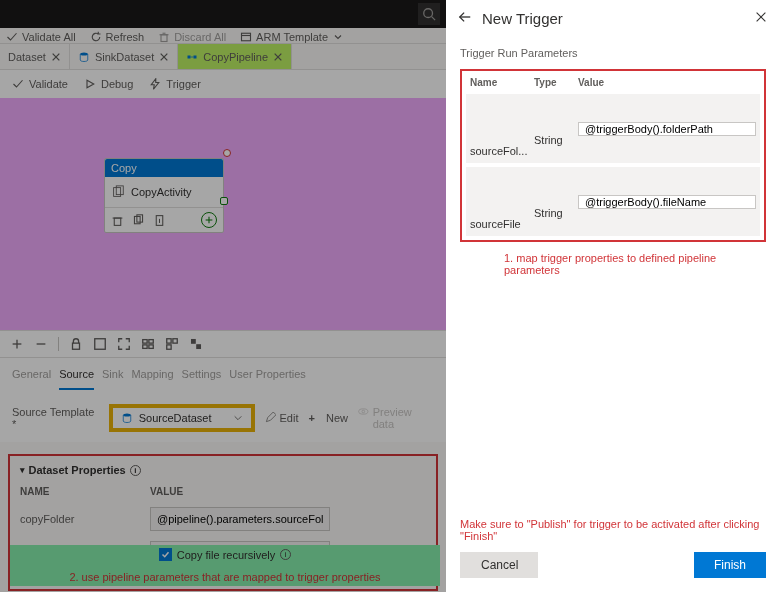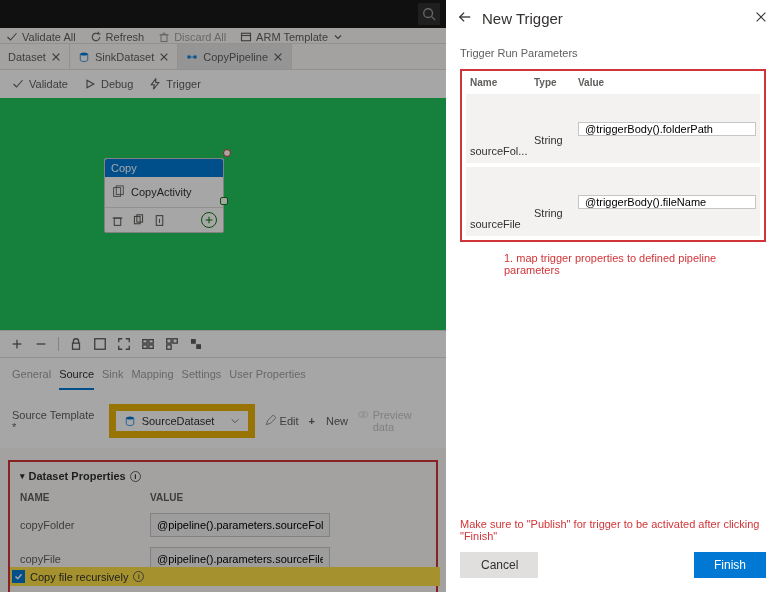--- a/index.html
+++ b/index.html
@@ -13,30 +13,30 @@
   .searchbox svg { width:14px; height:14px; fill:#a19f9d;}
 
   .toolbar { height:16px; display:flex; align-items:flex-end; gap:14px; padding:0 6px; border-bottom:1px solid #e1dfdd; background:#faf9f8;}
   .tbtn { display:flex; align-items:center; gap:4px; font-size:11px; color:#605e5c; cursor:pointer;}
   .tbtn svg { width:12px; height:12px; fill:none; stroke:#605e5c; stroke-width:1.5;}
   .tbtn.discard { color:#a19f9d; }
   .tbtn.discard svg { stroke:#a19f9d;}
 
   .tabs { height:26px; display:flex; align-items:stretch; background:#faf9f8; border-bottom:1px solid #e1dfdd;}
   .tab { display:flex; align-items:center; gap:5px; padding:0 8px; font-size:11px; color:#605e5c; border-right:1px solid #e1dfdd; cursor:pointer;}
-  .tab.active { background:#e5e5e5; }
+  .tab.active { background:#bef264; }
   .tab svg.ticon { width:12px; height:12px; fill:#0078d4;}
   .tab .close { width:10px; height:10px; }
   .tab .close svg { width:10px; height:10px; stroke:#605e5c; stroke-width:1.5; fill:none;}
 
   .pipeline-bar { height:28px; display:flex; align-items:center; gap:16px; padding:0 12px; background:#fff;}
   .pbtn { display:flex; align-items:flex-start; gap:5px; font-size:11px; color:#605e5c; cursor:pointer;}
   .pbtn svg { width:12px; height:12px; fill:none; stroke:#605e5c; stroke-width:1.5;}
 
-  .canvas { position:relative; height:232px; background:#22c55e;}
+  .canvas { position:relative; height:232px; background:#f0abfc;}
   .activity { position:absolute; left:104px; top:60px; width:120px; border:1px solid #c8c6c4; border-radius:2px; background:#fff;}
   .activity .ahead { background:#0078d4; color:#fff; font-size:11px; padding:3px 6px; border-radius:2px 2px 0 0;}
   .activity .abody { padding:8px 6px; display:flex; align-items:center; gap:6px; font-size:11px;}
   .activity .afoot { display:flex; gap:8px; padding:4px 6px; border-top:1px solid #e1dfdd; align-items:center;}
   .activity .afoot svg { width:13px; height:13px; fill:none; stroke:#605e5c; stroke-width:1.3;}
   .activity .afoot .add { margin-left:auto; width:16px; height:16px; border-radius:50%; border:1px solid #107c10; display:flex; align-items:center; justify-content:center;}
   .activity .afoot .add svg { stroke:#107c10; width:10px; height:10px;}
   .conn-dot { position:absolute; width:8px; height:8px; border:1px solid #107c10; background:#fff; border-radius:2px; right:-5px; top:38px;}
   .sel-handle { position:absolute; width:8px; height:8px; border:1px solid #d13438; border-radius:50%; background:#fff; top:-10px; right:-8px;}
 
@@ -44,35 +44,35 @@
   .canvas-toolbar svg { width:14px; height:14px; fill:none; stroke:#605e5c; stroke-width:1.5;}
   .canvas-toolbar .sep { width:1px; height:14px; background:#c8c6c4;}
 
   .prop-tabs { display:flex; gap:8px; padding:10px 12px 0 12px; background:#fff;}
   .prop-tab { font-size:11px; color:#a19f9d; padding-bottom:8px; cursor:pointer;}
   .prop-tab.active { color:#323130; border-bottom:2px solid #0078d4;}
 
   .props { padding:14px 12px 10px 12px; background:#fff;}
   .prow { display:flex; align-items:center; gap:10px;}
   .prow .lbl { font-size:11px; color:#605e5c;}
-  .prow .sel { display:flex; align-items:center; gap:6px; border:7px solid #eab308; padding:4px 8px; width:150px; font-size:11px; cursor:pointer; position:relative;}
+  .prow .sel { display:flex; align-items:center; gap:6px; border:4px solid #eab308; padding:4px 8px; width:150px; font-size:11px; cursor:pointer; position:relative;}
   .prow .sel svg.dsicon { width:12px; height:12px; fill:#0078d4;}
   .prow .sel .caret { margin-left:auto;}
   .ltxt { font-size:11px; color:#605e5c; display:flex; align-items:flex-start; gap:4px; cursor:pointer;}
 
   .dataset-box { margin:12px 8px 8px 8px; border:2px solid #d13438; padding:8px 10px 14px 10px;}
   .dataset-box h4 { font-size:11px; font-weight:600; display:flex; align-items:center; gap:4px;}
   .dtable { margin-top:10px;}
   .dtable .dh { display:flex; font-size:10px; color:#605e5c; font-weight:600; margin-bottom:10px;}
   .dtable .dh .c1 { width:130px;}
   .dtable .dr { display:flex; align-items:center; margin-bottom:10px;}
   .dtable .dr .c1 { width:130px; font-size:11px; color:#605e5c;}
   .dtable .dr input { width:180px; padding:5px 6px; font-size:11px; border:1px solid #c8c6c4; background:#f3f2f1;}
 
-  .annot2-row { position:absolute; left:10px; bottom:6px; right:6px; display:flex; align-items:center; gap:10px; background:#fde047; padding:3px 2px;}
+  .annot2-row { position:absolute; left:10px; bottom:6px; right:6px; display:flex; align-items:center; gap:10px; background:#86efac; padding:3px 2px;flex-direction:column;}
   .annot2-row .chk { display:flex; align-items:center; gap:5px; font-size:11px; color:#323130;}
   .annot2-row .chk .box { width:13px; height:13px; background:#0078d4; display:flex; align-items:center; justify-content:center;}
   .annot2-row .chk .box svg { width:9px; height:9px; stroke:#fff; stroke-width:2; fill:none;}
   .annot2 { color:#d13438; font-size:11px;}
 
   
   .panel { position:absolute; right:0; top:0; width:334px; height:592px; background:#fff; display:flex; flex-direction:column;}
   .phead { display:flex; align-items:flex-start; padding:10px 12px; gap:10px;}
   .phead .back svg { width:14px; height:14px; stroke:#323130; stroke-width:1.5; fill:none;}
   .phead h2 { font-size:15px; font-weight:400;}
@@ -342,20 +342,21 @@
   <div class="annot2-row">
     <label class="chk">
       <span class="box">
           <svg viewBox="0 0 12 12">
             <polyline points="2,6 5,9 10,3"></polyline>
           </svg>
         </span>
       <span>Copy file recursively</span>
       <span class="info-circle">i</span>
     </label>
+    <span class="annot2">2. use pipeline parameters that are mapped to trigger properties</span>
   </div>
 
 </div>
 
 <div class="overlay"></div>
 
 <div class="panel">
   <div class="phead">
     <span class="back"><svg viewBox="0 0 16 16">
           <line x1="14" y1="8" x2="2" y2="8"></line>

